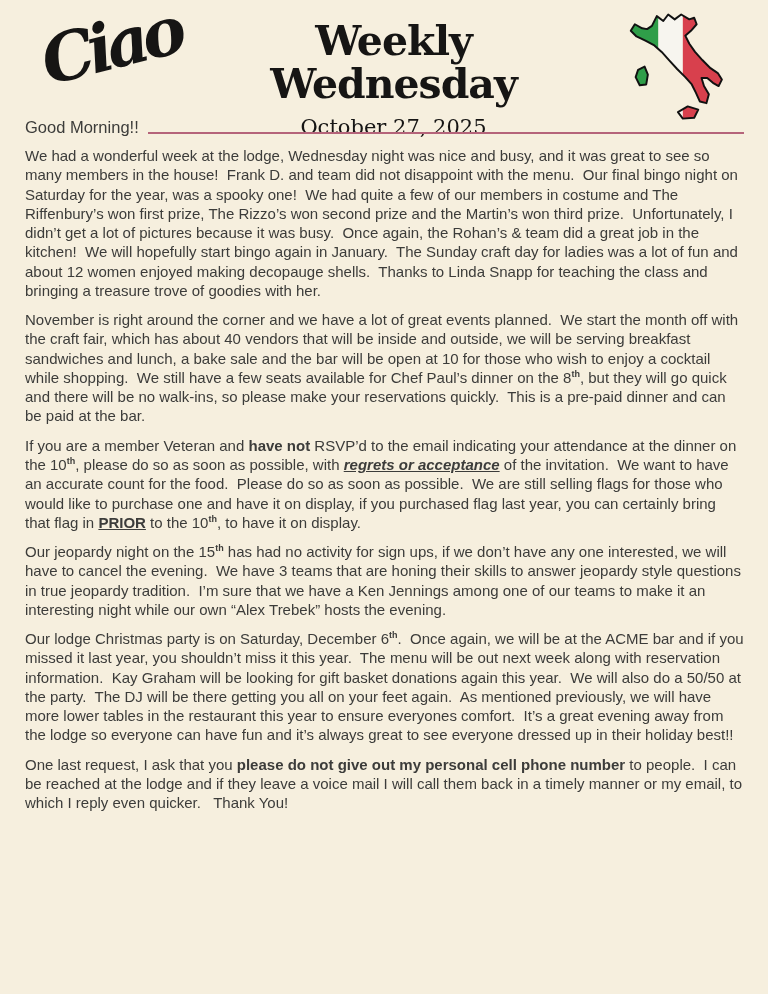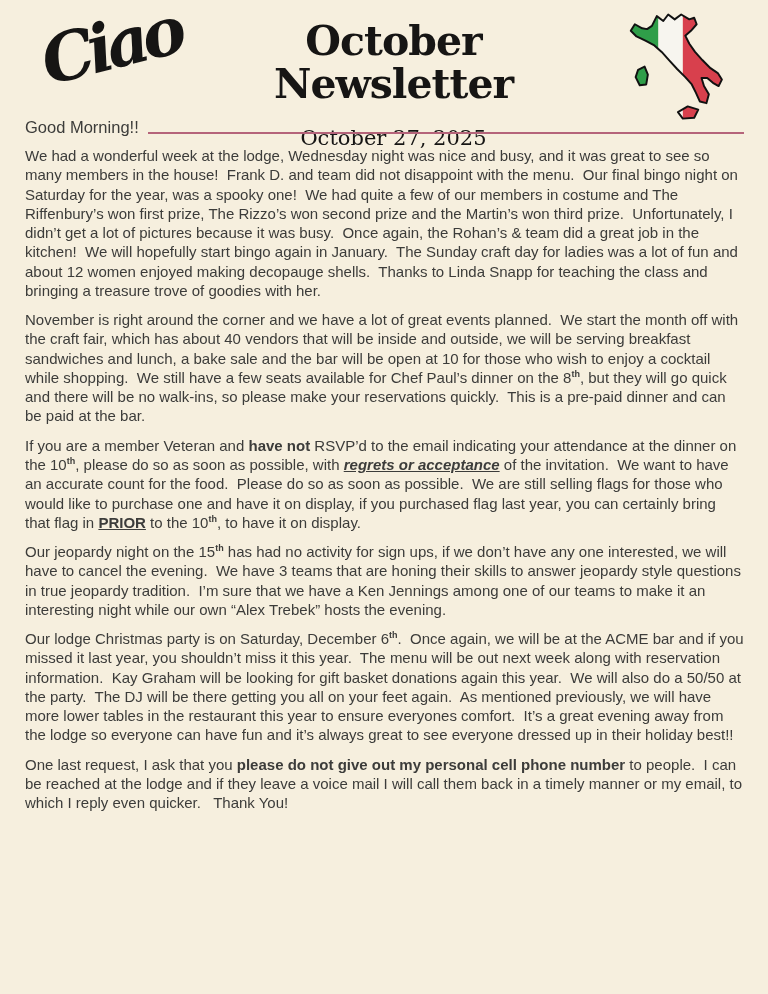--- a/index.html
+++ b/index.html
@@ -32,21 +32,21 @@
     transform-origin:left top;
   }
   .titleblock{flex:1;text-align:center;color:var(--heading-text);}
   .title{
     font-family:"DejaVu Serif",serif;
     font-weight:700;font-size:41px;
     margin:20px 0 0;line-height:1.05;letter-spacing:-1px;
   }
   .date{
     font-family:"DejaVu Serif",serif;
-    font-size:21px;margin-top:20px;
+    font-size:21px;margin-top:9px;
   }
   .map{flex:0 0 150px;width:150px;height:122px;margin-top:8px;}
   .map svg{width:100%;height:100%;}
   
   .greeting-row{display:flex;align-items:flex-end;gap:9px;margin-top:0;}
   .greeting{font-size:16.5px;color:var(--body-text);}
   .rule{flex:1;height:2px;background:var(--rule-color);margin-bottom:3px;}
   
   .para,.closing{
     font-size:15px;line-height:1.285;
@@ -60,21 +60,21 @@
   .closing{margin-top:12px;}
 </style>
 </head>
 <body>
 
 <div class="page">
 
   <div class="header">
     <div class="logo">Ciao</div>
     <div class="titleblock">
-      <h1 class="title">October Newsletter</h1>
+      <h1 class="title">Weekly Wednesday</h1>
       <div class="date">October 27, 2025</div>
     </div>
     <div class="map">
       <svg viewBox="0 0 130 150" xmlns="http://www.w3.org/2000/svg" aria-hidden="true">
         <defs>
           <clipPath id="italyClip">
             <path d="M44,22 L50,10 L58,16 L64,8 L72,14 L80,8 L90,14 L96,12 L99,20 L92,28 L85,34 L90,44 L97,54 L106,64 L116,74 L125,80 L130,88 L126,96 L119,92 L112,86 L105,86 L108,96 L114,106 L111,117 L103,115 L98,104 L93,94 L85,85 L75,75 L65,64 L56,54 L47,46 L36,40 L25,35 L18,28 L23,20 L32,25 L38,26 Z"></path>
             <path d="M76,128 L88,121 L101,125 L96,135 L82,136 Z"></path>
             <path d="M27,76 L35,72 L39,82 L37,94 L29,95 L24,85 Z"></path>
           </clipPath>

